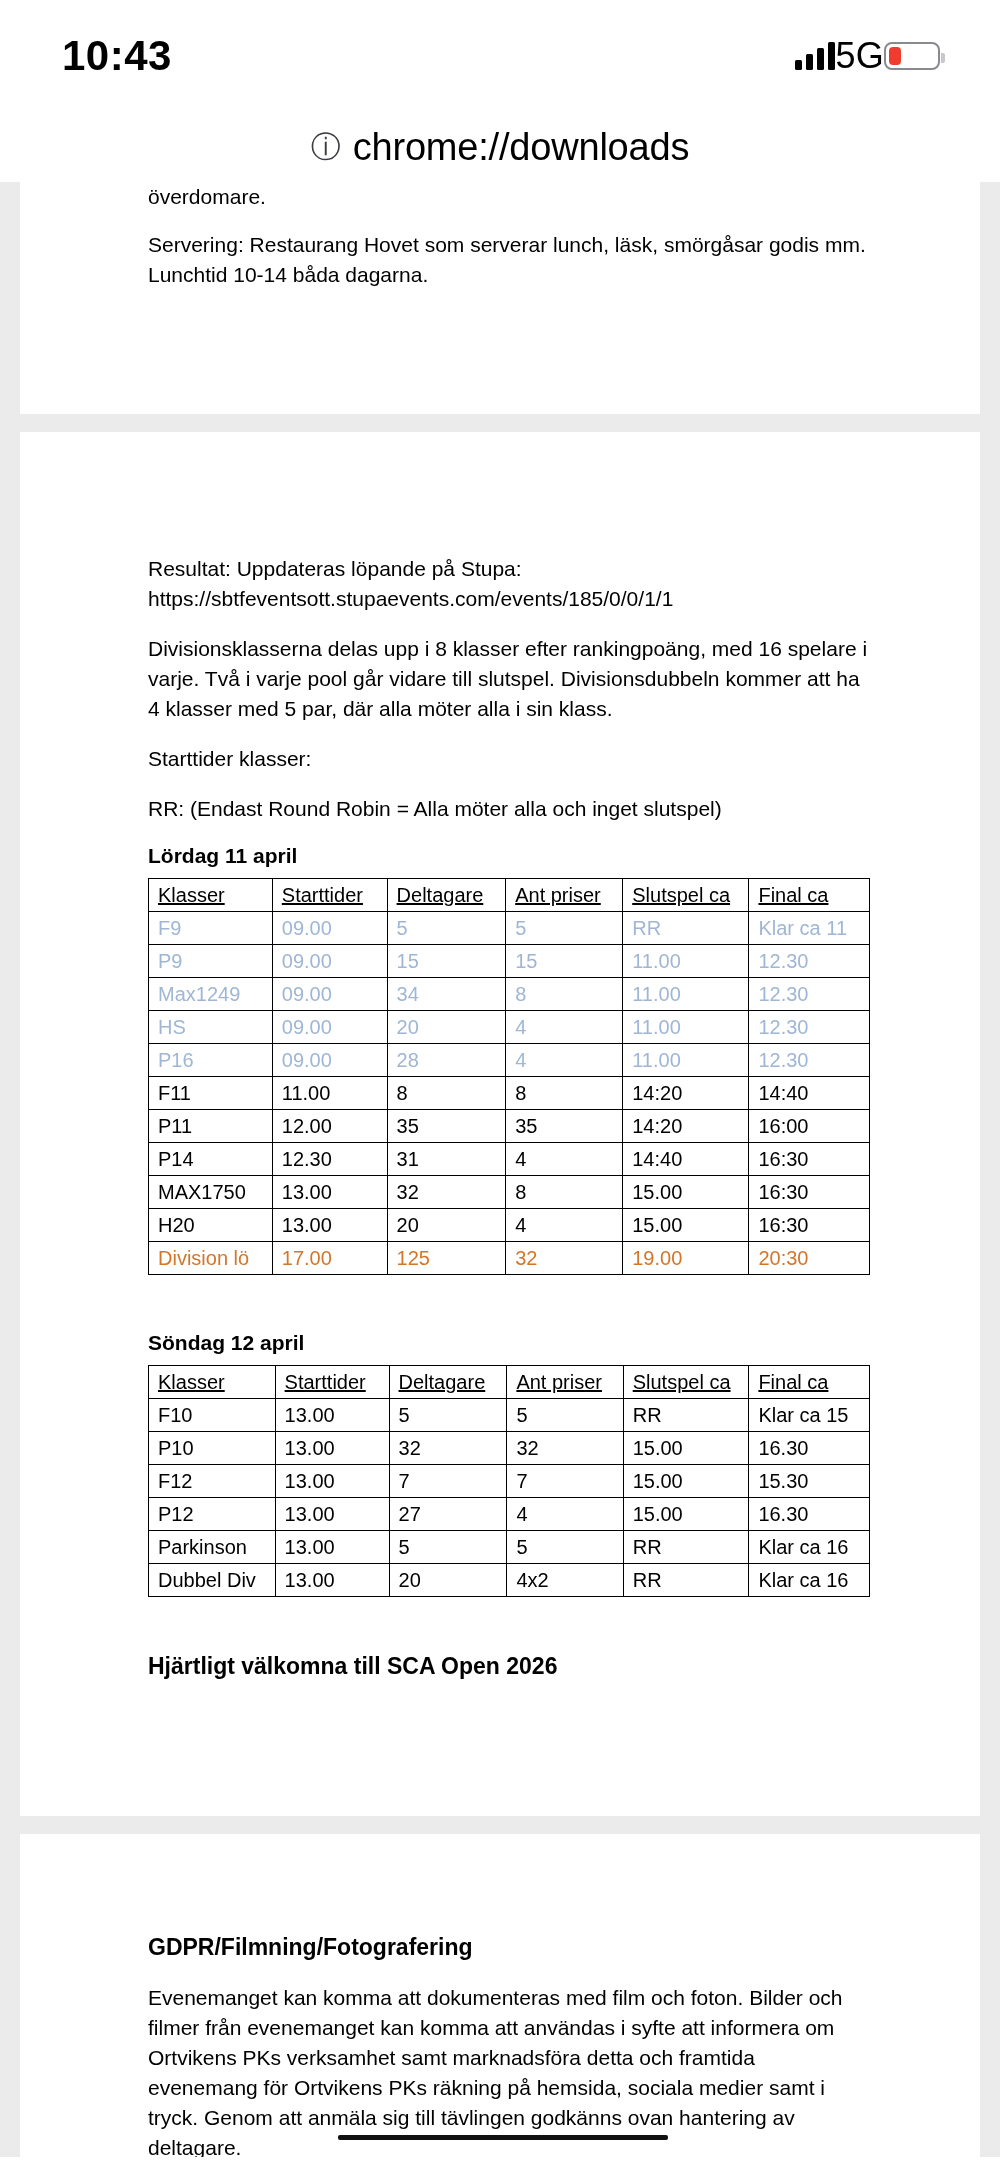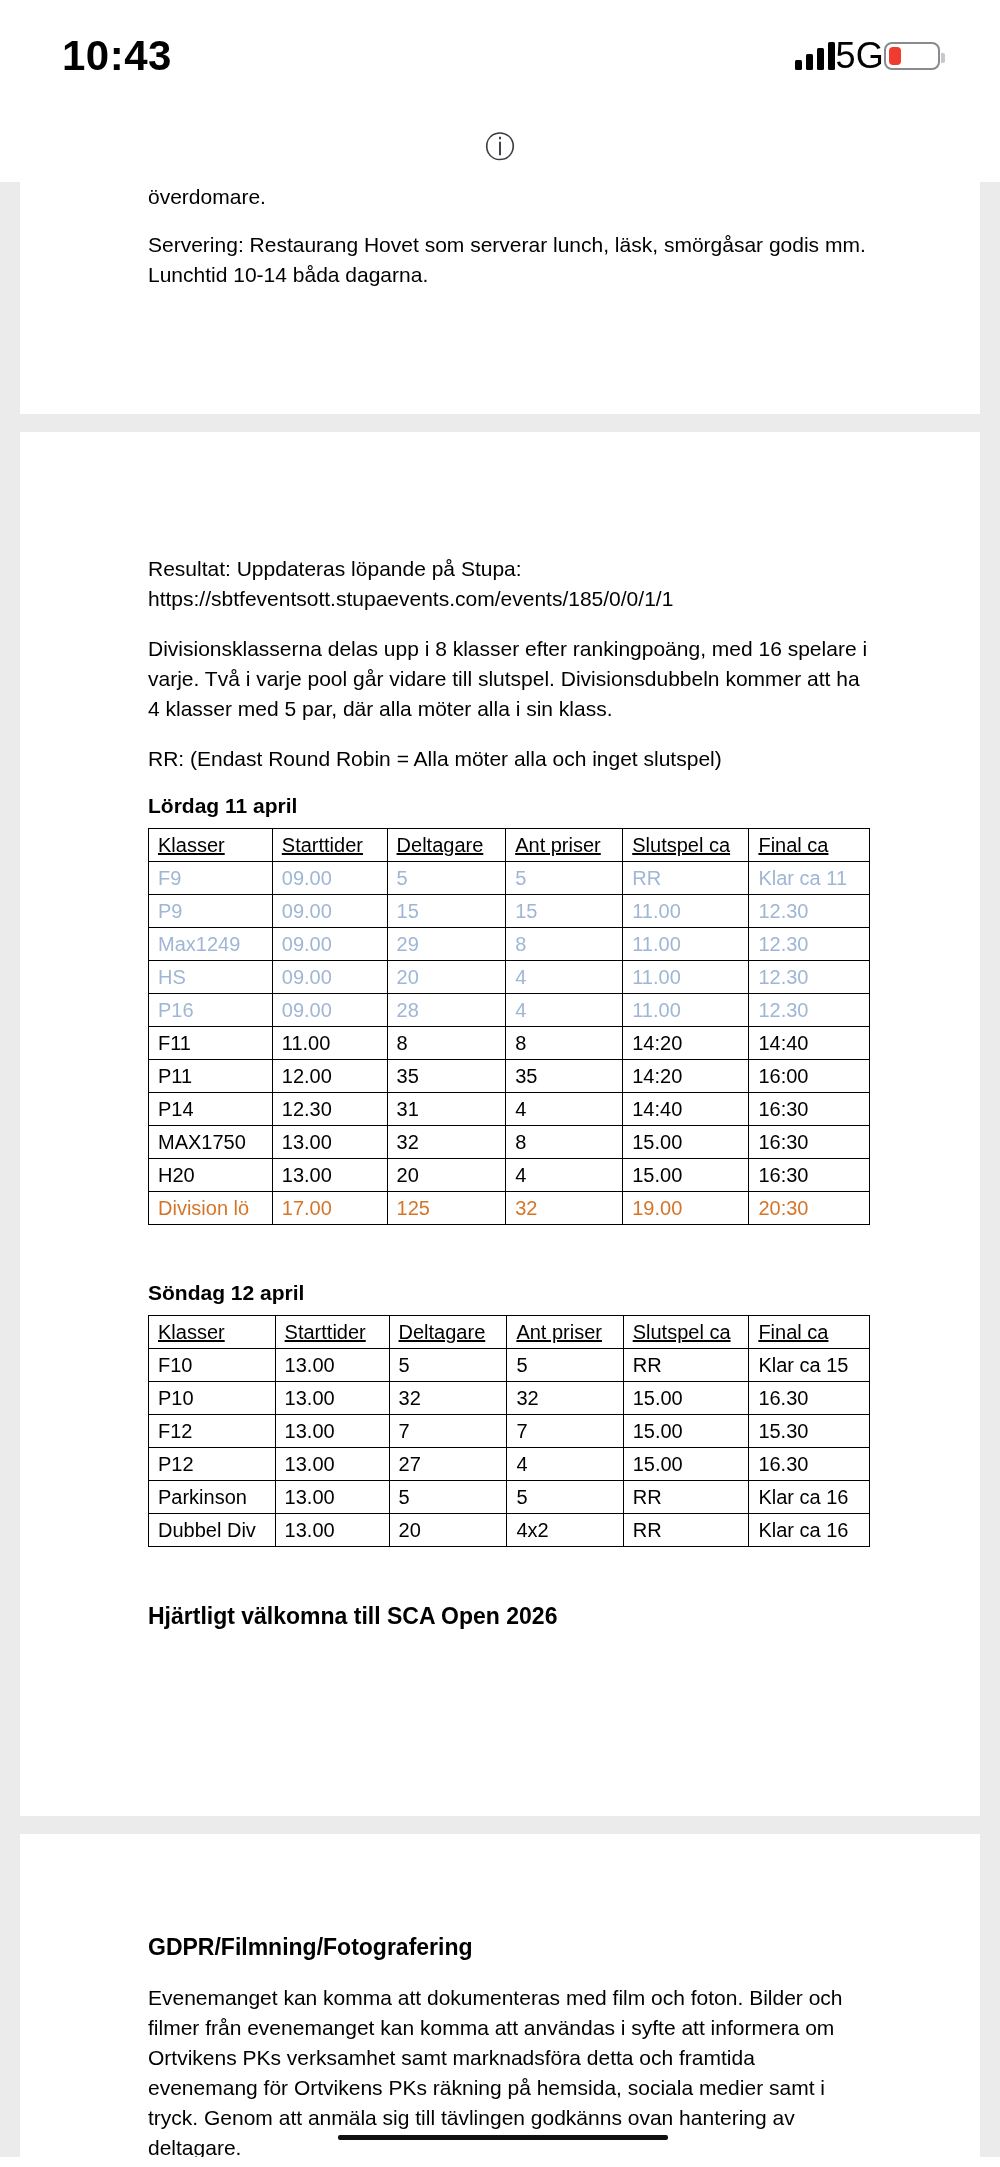--- a/index.html
+++ b/index.html
@@ -215,40 +215,42 @@
       </span>
       <span class="net-label">5G</span>
       <span class="battery">
         <span class="battery-fill" style="width:26%"></span>
       </span>
     </div>
   </div>
 
   <div class="urlbar">
     <span class="url-icon">ⓘ</span>
+    <span class="url-text">chrome://downloads</span>
   </div>
 
   <div class="pages">
 
     <div class="pdf-page page-frag1">
       <div class="page-inner">
         <p class="doc tight">överdomare.</p>
         <div style="height:18px"></div>
         <p class="doc tight">Servering: Restaurang Hovet som serverar lunch, läsk, smörgåsar godis mm.</p>
         <p class="doc">Lunchtid 10-14 båda dagarna.</p>
       </div>
     </div>
 
     <div class="pdf-page page2">
       <div class="page-inner">
         <p class="doc tight">Resultat: Uppdateras löpande på Stupa:</p>
         <p class="doc">https://sbtfeventsott.stupaevents.com/events/185/0/0/1/1</p>
 
         <p class="doc">Divisionsklasserna delas upp i 8 klasser efter rankingpoäng, med 16 spelare i varje. Två i varje pool går vidare till slutspel. Divisionsdubbeln kommer att ha 4 klasser med 5 par, där alla möter alla i sin klass.</p>
 
+        <p class="doc">Starttider klasser:</p>
 
         <p class="doc">RR: (Endast Round Robin = Alla möter alla och inget slutspel)</p>
 
         <div class="daytitle">Lördag 11 april</div>
 
         <table class="sched">
           <colgroup>
               <col class="c1">
               <col class="c2">
               <col class="c3">
@@ -279,21 +281,21 @@
               <td>P9</td>
               <td>09.00</td>
               <td>15</td>
               <td>15</td>
               <td>11.00</td>
               <td>12.30</td>
             </tr>
             <tr class="muted">
               <td>Max1249</td>
               <td>09.00</td>
-              <td>29</td>
+              <td>34</td>
               <td>8</td>
               <td>11.00</td>
               <td>12.30</td>
             </tr>
             <tr class="muted">
               <td>HS</td>
               <td>09.00</td>
               <td>20</td>
               <td>4</td>
               <td>11.00</td>

